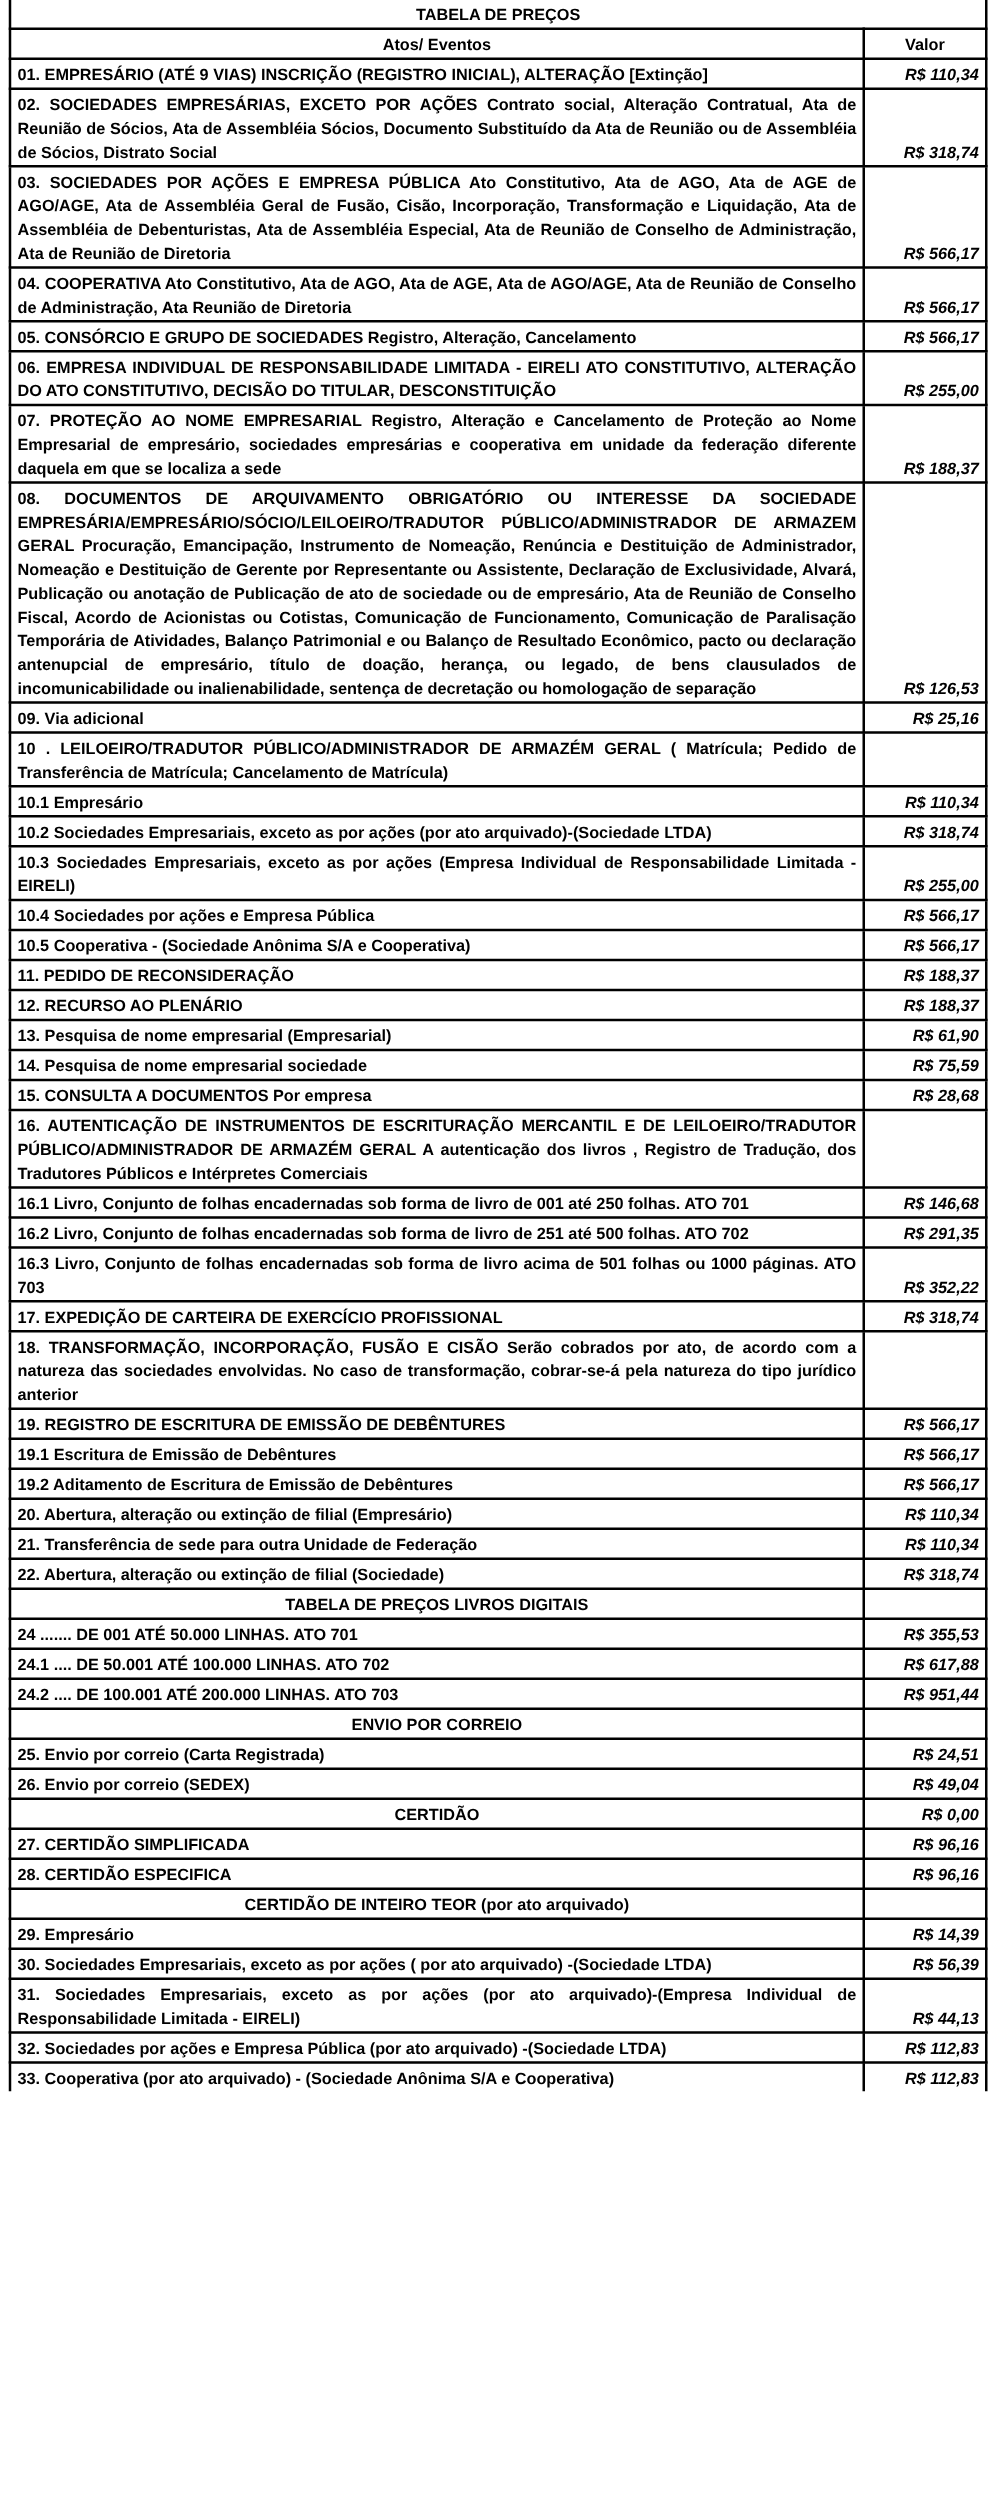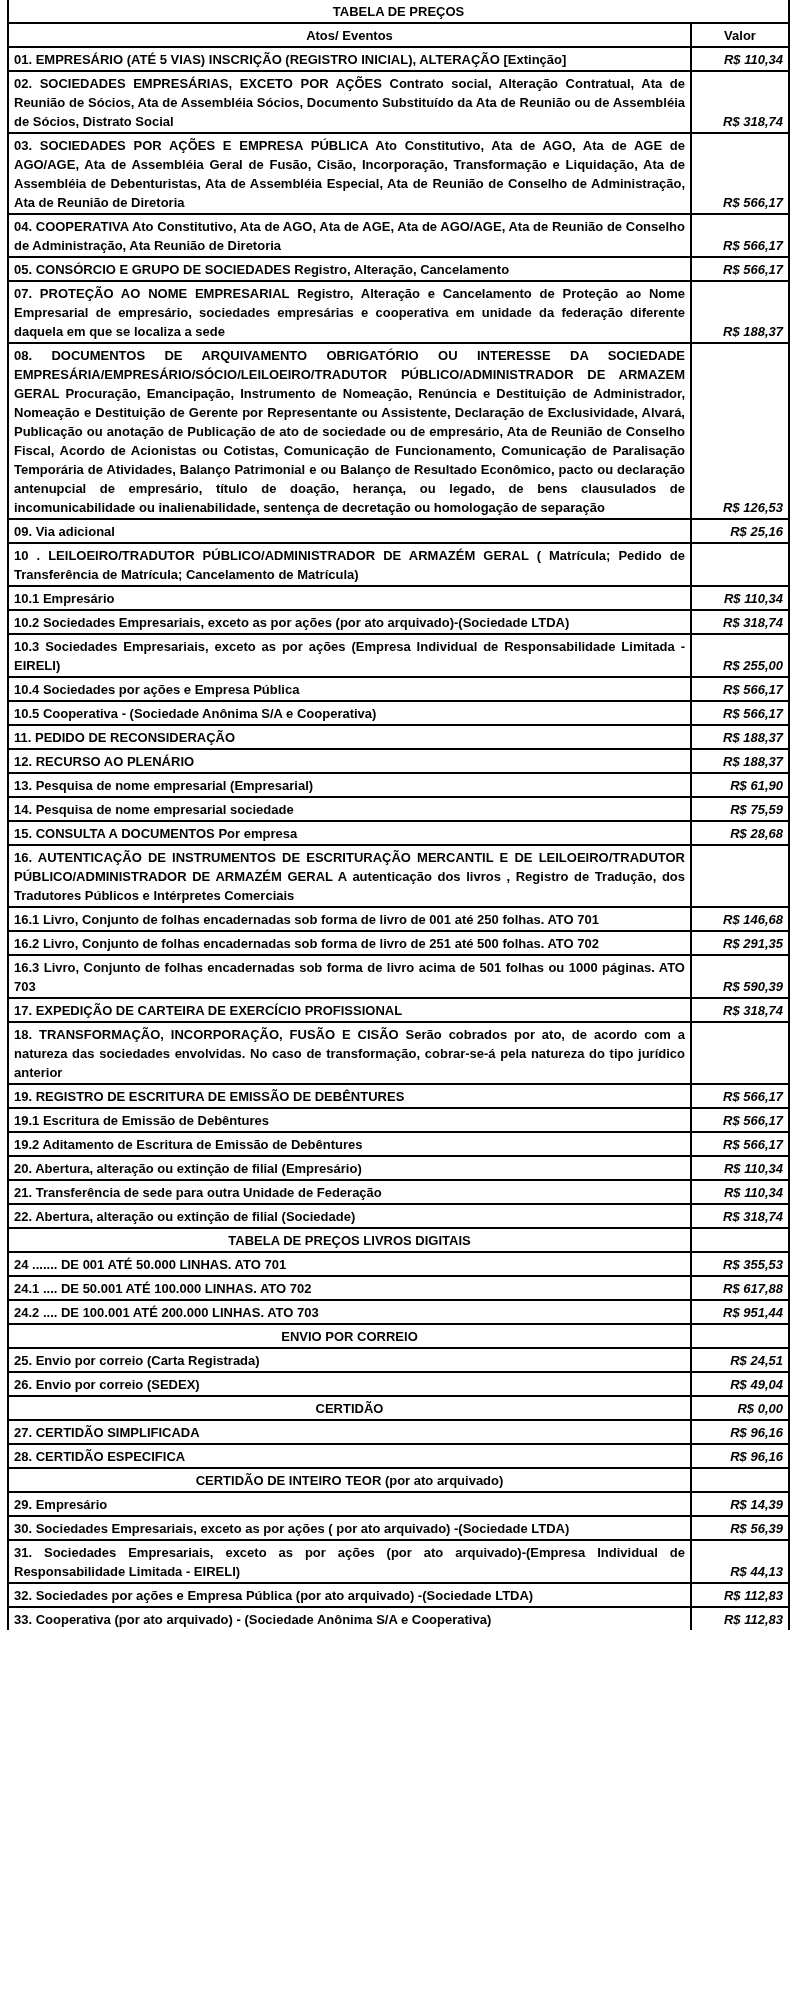--- a/index.html
+++ b/index.html
@@ -78,38 +78,42 @@
     <tbody>
       <tr class="title-row">
         <td colspan="2">TABELA DE PREÇOS</td>
       </tr>
       <tr class="header-row">
         <th>Atos/ Eventos</th>
         <th>Valor</th>
       </tr>
 
     <tr>
-          <td class="label">01.  EMPRESÁRIO (ATÉ 5 VIAS) INSCRIÇÃO (REGISTRO INICIAL), ALTERAÇÃO [Extinção]</td>
+          <td class="label">01.  EMPRESÁRIO (ATÉ 9 VIAS) INSCRIÇÃO (REGISTRO INICIAL), ALTERAÇÃO [Extinção]</td>
           <td class="value">R$ 110,34</td>
         </tr>
         <tr>
           <td class="label">02.  SOCIEDADES EMPRESÁRIAS, EXCETO POR AÇÕES Contrato social, Alteração Contratual, Ata de Reunião de Sócios, Ata de Assembléia Sócios, Documento Substituído da Ata de Reunião ou de Assembléia de Sócios, Distrato Social</td>
           <td class="value">R$ 318,74</td>
         </tr>
         <tr>
           <td class="label">03.  SOCIEDADES POR AÇÕES E EMPRESA PÚBLICA Ato Constitutivo, Ata de AGO, Ata de AGE de AGO/AGE, Ata de Assembléia Geral de Fusão, Cisão, Incorporação, Transformação e Liquidação, Ata de Assembléia de Debenturistas, Ata de Assembléia Especial, Ata de Reunião de Conselho de Administração, Ata de Reunião de Diretoria</td>
           <td class="value">R$ 566,17</td>
         </tr>
         <tr>
           <td class="label">04.  COOPERATIVA  Ato Constitutivo, Ata de AGO, Ata de AGE, Ata de AGO/AGE, Ata de Reunião de Conselho de Administração, Ata Reunião de Diretoria</td>
           <td class="value">R$ 566,17</td>
         </tr>
         <tr>
           <td class="label">05. CONSÓRCIO E GRUPO DE SOCIEDADES Registro, Alteração, Cancelamento</td>
           <td class="value">R$ 566,17</td>
+        </tr>
+        <tr>
+          <td class="label">06. EMPRESA INDIVIDUAL DE RESPONSABILIDADE LIMITADA - EIRELI ATO CONSTITUTIVO, ALTERAÇÃO DO ATO CONSTITUTIVO, DECISÃO DO TITULAR, DESCONSTITUIÇÃO</td>
+          <td class="value">R$ 255,00</td>
         </tr>
         <tr>
           <td class="label">07. PROTEÇÃO AO NOME EMPRESARIAL Registro, Alteração e Cancelamento de Proteção ao Nome Empresarial de empresário, sociedades empresárias e cooperativa em unidade da federação diferente daquela em que se localiza a sede</td>
           <td class="value">R$ 188,37</td>
         </tr>
         <tr>
           <td class="label">08.  DOCUMENTOS DE ARQUIVAMENTO OBRIGATÓRIO OU INTERESSE DA SOCIEDADE EMPRESÁRIA/EMPRESÁRIO/SÓCIO/LEILOEIRO/TRADUTOR PÚBLICO/ADMINISTRADOR DE ARMAZEM GERAL Procuração, Emancipação, Instrumento de Nomeação, Renúncia e Destituição de Administrador, Nomeação e Destituição de Gerente por Representante ou Assistente, Declaração de Exclusividade, Alvará, Publicação ou anotação de Publicação de ato de sociedade ou de empresário, Ata de Reunião de Conselho Fiscal, Acordo de Acionistas ou Cotistas, Comunicação de Funcionamento, Comunicação de Paralisação Temporária de Atividades, Balanço Patrimonial e ou Balanço de Resultado Econômico, pacto ou declaração antenupcial de empresário, título de doação, herança, ou legado, de bens clausulados de incomunicabilidade ou inalienabilidade, sentença de decretação ou homologação de separação</td>
           <td class="value">R$ 126,53</td>
         </tr>
         <tr>
@@ -167,21 +171,21 @@
         <tr>
           <td class="label">16.1  Livro, Conjunto de folhas encadernadas sob forma de livro de 001 até 250 folhas. ATO 701</td>
           <td class="value">R$ 146,68</td>
         </tr>
         <tr>
           <td class="label">16.2  Livro, Conjunto de folhas encadernadas sob forma de livro de 251 até 500 folhas. ATO 702</td>
           <td class="value">R$ 291,35</td>
         </tr>
         <tr>
           <td class="label">16.3  Livro, Conjunto de folhas encadernadas sob forma de livro acima de 501 folhas ou 1000 páginas. ATO 703</td>
-          <td class="value">R$ 590,39</td>
+          <td class="value">R$ 352,22</td>
         </tr>
         <tr>
           <td class="label">17.  EXPEDIÇÃO DE CARTEIRA DE EXERCÍCIO PROFISSIONAL</td>
           <td class="value">R$ 318,74</td>
         </tr>
         <tr>
           <td class="label">18. TRANSFORMAÇÃO, INCORPORAÇÃO, FUSÃO E CISÃO Serão cobrados por ato, de acordo com a natureza das sociedades envolvidas. No caso de transformação, cobrar-se-á pela natureza do tipo jurídico anterior</td>
           <td class="value"></td>
         </tr>
         <tr>

